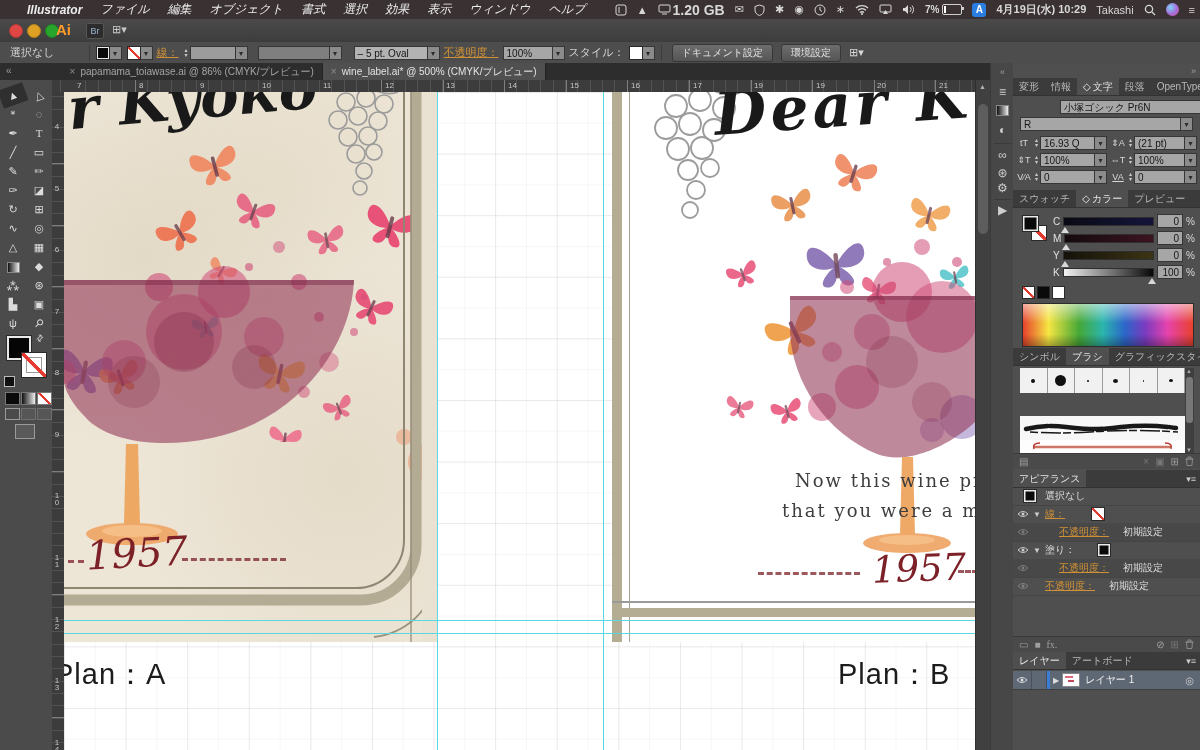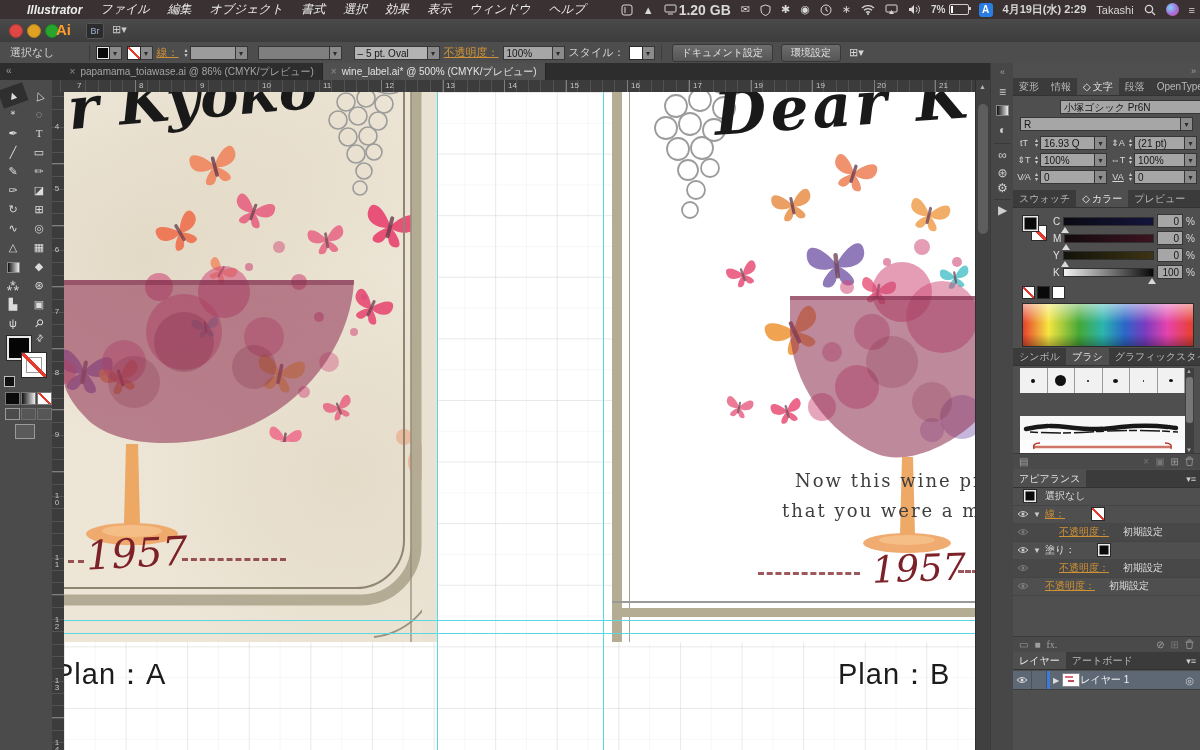--- a/index.html
+++ b/index.html
@@ -193,21 +193,21 @@
     <span class="stat">
         <b style="font-size:10px;">7%</b>
       <span class="battery">
           <span class="lvl"></span>
         </span>
       </span>
     <span class="stat">
         <span class="badgeA">A</span>
       </span>
     <span class="stat">
-        <b style="font-size:11px;font-weight:600;">4月19日(水) 2:29</b>
+        <b style="font-size:11px;font-weight:600;">4月19日(水) 10:29</b>
       </span>
     <span class="stat">Takashi</span>
     <span class="stat">
         <svg width="12" height="12" viewBox="0 0 12 12">
           <circle cx="5" cy="5" r="3.6" fill="none" stroke="#d8d8d8" stroke-width="1.3"></circle>
           <path d="M8 8l3 3" stroke="#d8d8d8" stroke-width="1.3"></path>
         </svg>
       </span>
     <span class="stat">
         <span class="siri"></span>
@@ -840,18 +840,18 @@
             <circle cx="6" cy="4" r="1.5" fill="#ddd"></circle>
           </svg>
         </span>
       <span style="width:14px;height:18px;border-right:1px solid #49505c;"></span>
       <span style="width:3px;height:18px;background:#3a7bd5;"></span>
       <span style="font-size:8px;color:#ddd;padding:0 3px;">▶</span>
       <span style="width:16px;height:12px;background:#fff;border:1px solid #888;position:relative;overflow:hidden;">
           <i style="position:absolute;left:2px;top:2px;width:8px;height:2px;background:#e06a7a;"></i>
           <i style="position:absolute;left:5px;top:6px;width:6px;height:2px;background:#c2485e;"></i>
         </span>
-      <span style="color:#f0f0f0;">レイヤー 1</span>
+      <span style="margin-left:5px;color:#f0f0f0;">レイヤー 1</span>
       <span style="margin-left:auto;margin-right:6px;color:#cfcfcf;">◎</span>
     </div>
   </div>
 
 </div>
 
 </body></html>

